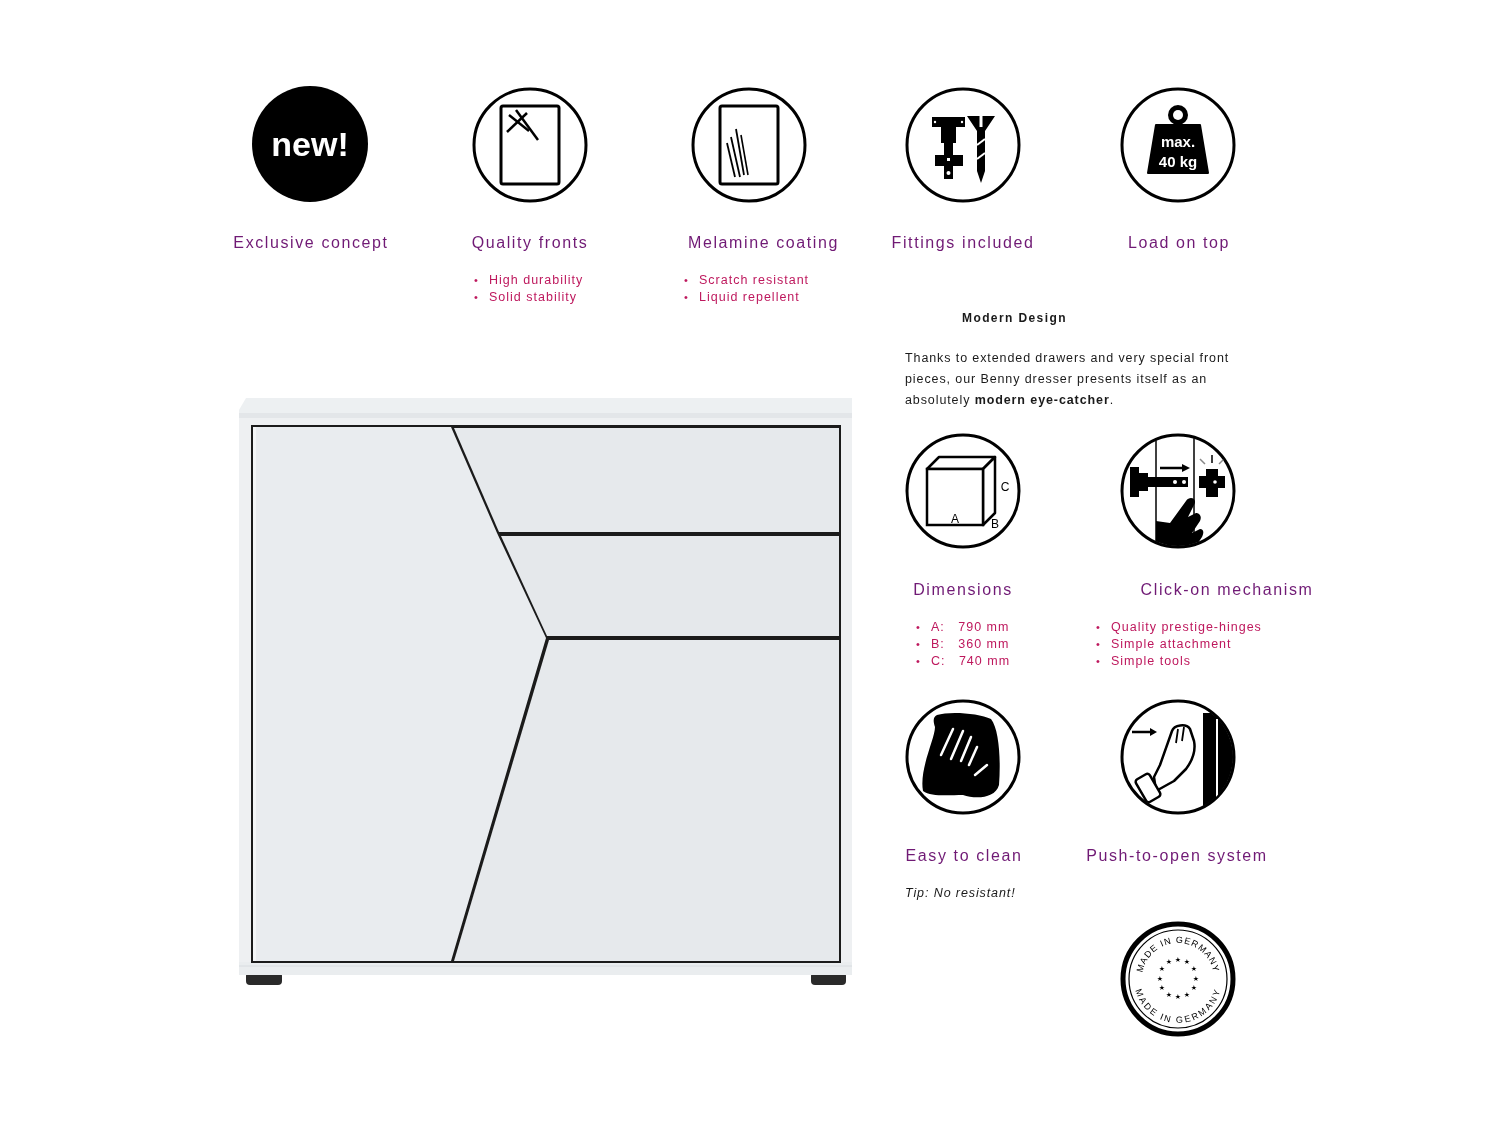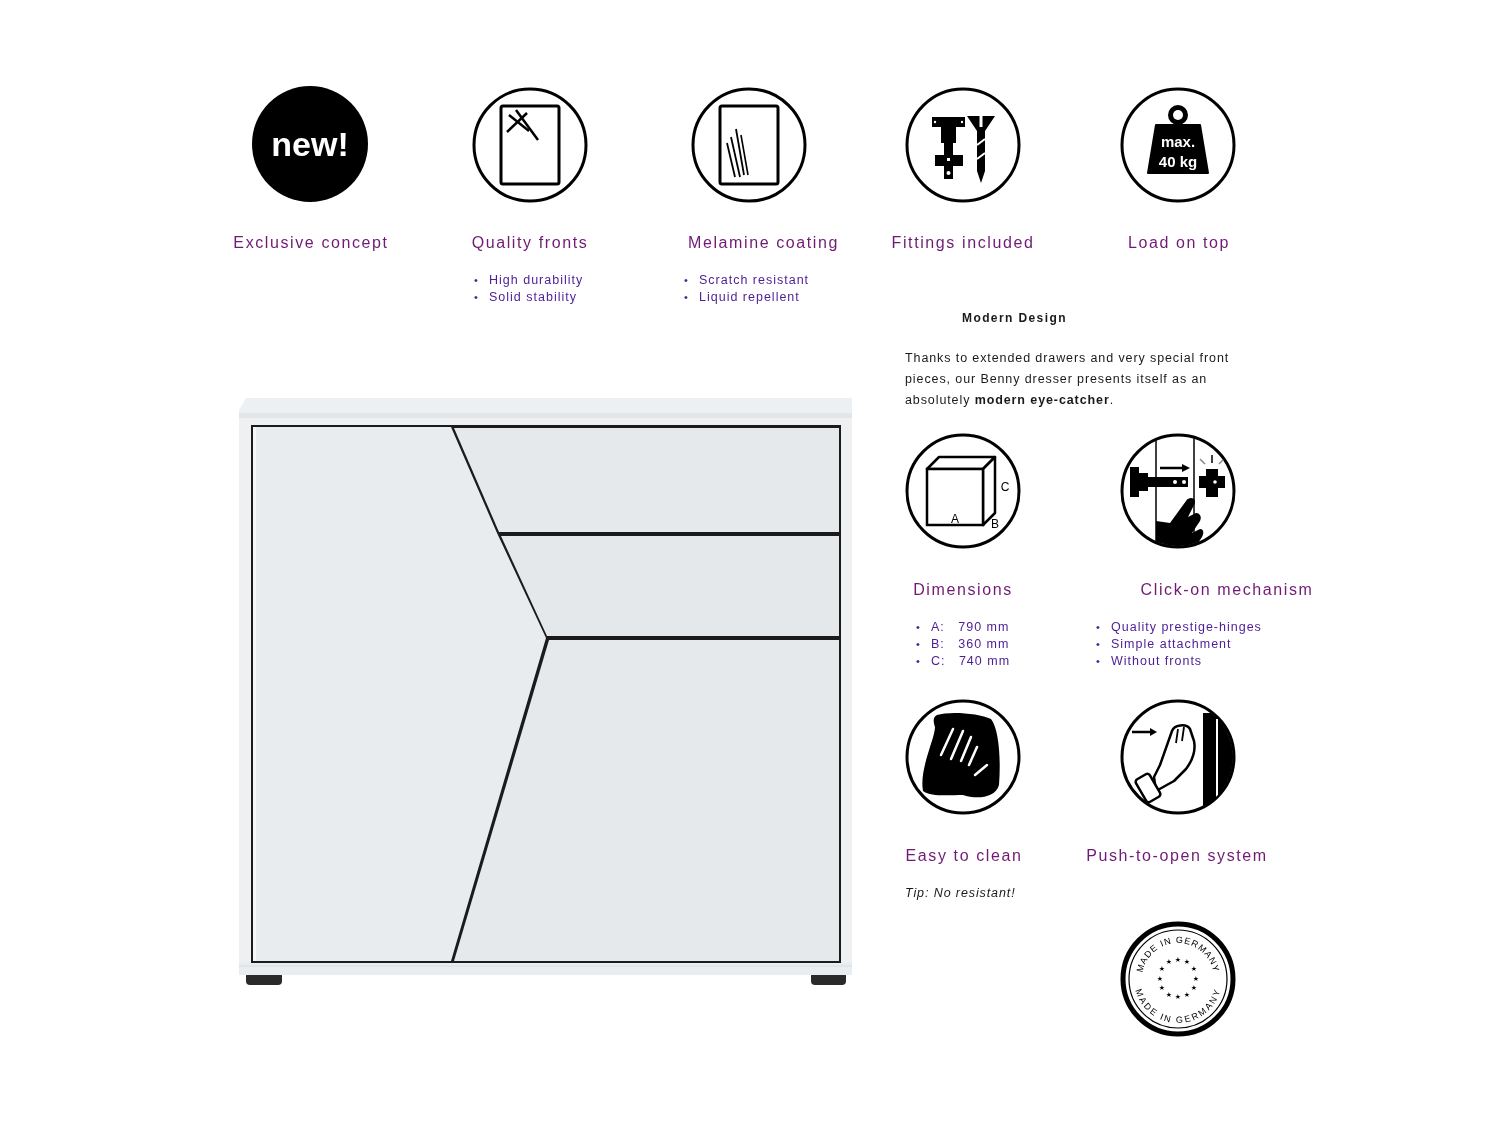--- a/index.html
+++ b/index.html
@@ -3,21 +3,21 @@
 <meta charset="utf-8">
 <style>
   html, body { margin: 0; padding: 0; background: #ffffff; }
   body { width: 1500px; height: 1125px; position: relative; overflow: hidden;
          font-family: "Liberation Sans", sans-serif; color: #111; }
   .icon-circle { position: absolute; width: 116px; height: 116px; }
   .icon-circle svg { width: 116px; height: 116px; display: block; }
   .feat-title { position: absolute; font-size: 16px; letter-spacing: 1.6px; color: #701a75;
                 white-space: nowrap; transform: translateX(-50%); }
   .bullets { position: absolute; margin: 0; padding: 0; list-style: none; font-size: 12.5px;
-             letter-spacing: 1px; color: #4c1d95; line-height: 17px; }
+             letter-spacing: 1px; color: #be185d; line-height: 17px; }
   .bullets li { position: relative; padding-left: 15px; white-space: pre; }
   .bullets li::before { content: "•"; position: absolute; left: 0; top: 0; font-size: 11px; }
   .section-title { position: absolute; font-size: 12px; font-weight: bold; letter-spacing: 1.4px; color: #1a1a1a; }
   .paragraph { position: absolute; font-size: 12.5px; letter-spacing: 0.9px; line-height: 21px; color: #1a1a1a; width: 340px; }
   .paragraph b { font-weight: bold; }
   .tip { position: absolute; font-size: 12.5px; font-style: italic; letter-spacing: 0.9px; color: #1a1a1a; }
   .cabinet { position: absolute; left: 236px; top: 394px; width: 622px; height: 596px; }
 </style>
 </head>
 <body>
@@ -173,21 +173,21 @@
       <line x1="104" y1="26" x2="99" y2="31" stroke="#888" stroke-width="1.5"></line>
 
       <path d="M36 116 L36 88 L50 90 L66 68 C70 62 78 66 74 72 L68 84 L76 80 C80 80 82 84 80 88 L72 100 L80 96 C84 96 84 100 82 104 L74 116 Z" fill="#000"></path>
     </g>
   </svg>
 </div>
 <div class="feat-title" style="left:1180px; top:581px;margin-left:47px;">Click-on mechanism</div>
 <ul class="bullets" style="left:1096px; top:619px;">
   <li>Quality prestige-hinges</li>
   <li>Simple attachment</li>
-  <li>Without fronts</li>
+  <li>Simple tools</li>
 </ul>
 
 <div class="icon-circle" style="left:905px; top:699px;">
   <svg viewBox="0 0 116 116">
     <circle cx="58" cy="58" r="56" fill="#fff" stroke="#000" stroke-width="3"></circle>
     <path d="M32 16 C44 12 74 14 86 20 C94 30 96 60 94 86 C90 100 70 100 58 96 C44 96 26 98 18 92 C14 70 30 40 30 28 C28 22 28 18 32 16 Z" fill="#000"></path>
     <g fill="none" stroke="#fff" stroke-width="2.5" stroke-linecap="round">
       <path d="M36 56 L48 30"></path>
       <path d="M46 60 L58 32"></path>
       <path d="M56 62 L66 38"></path>

